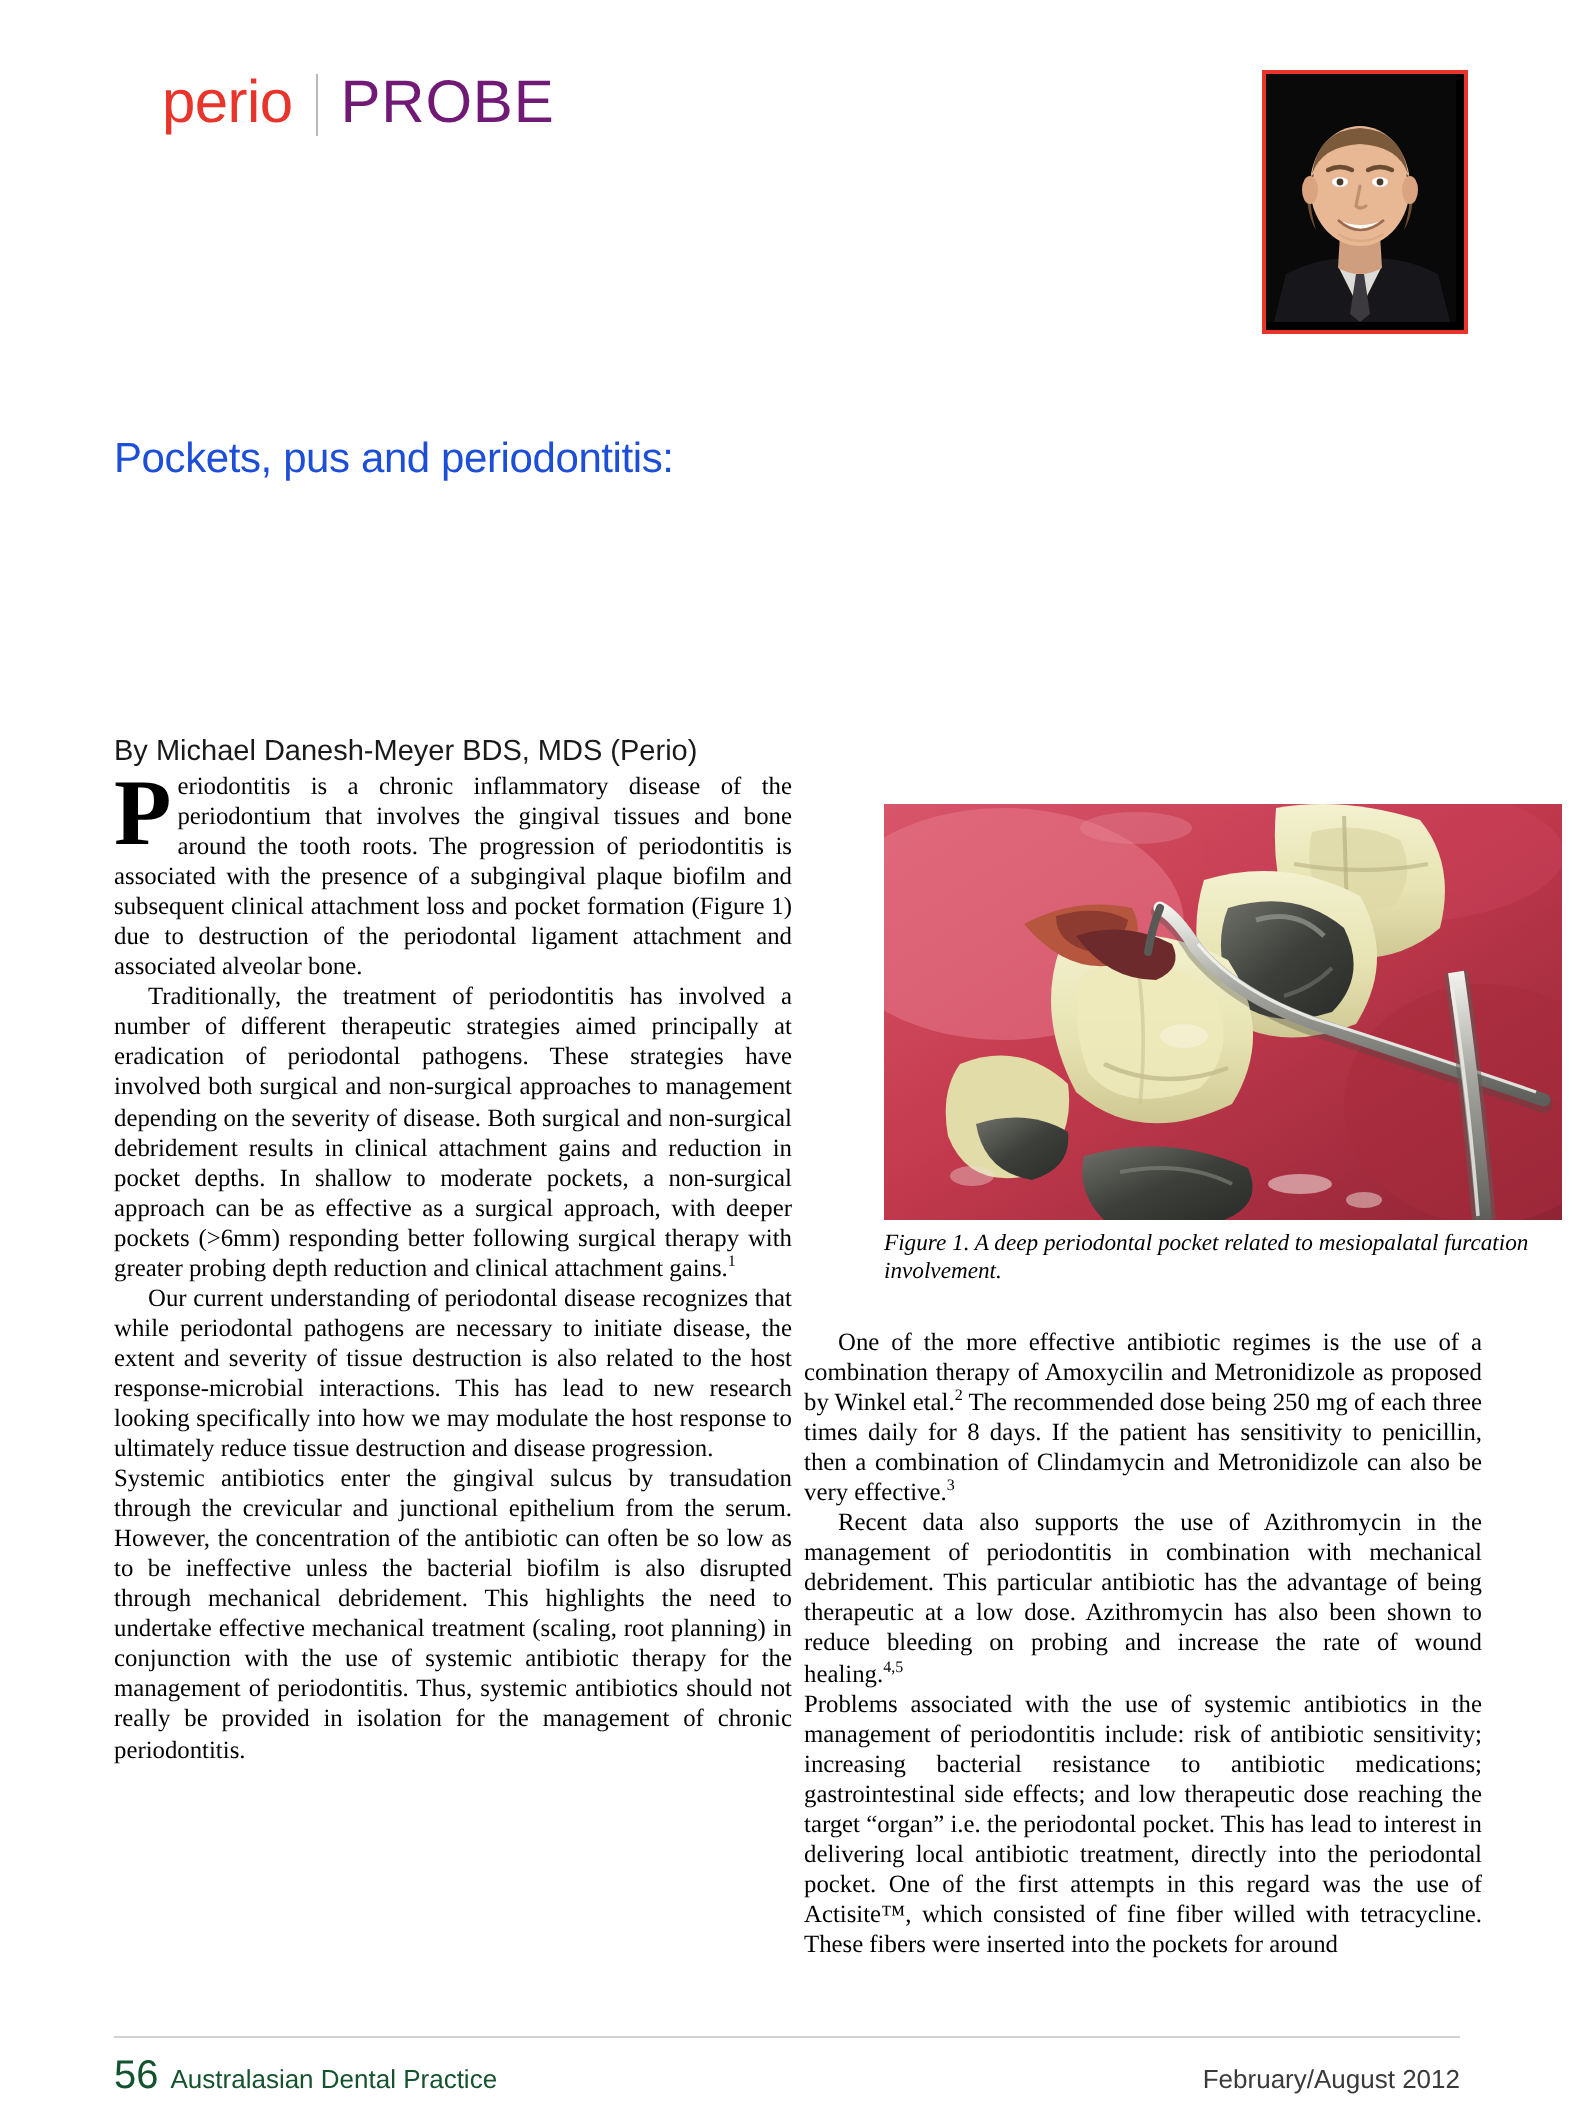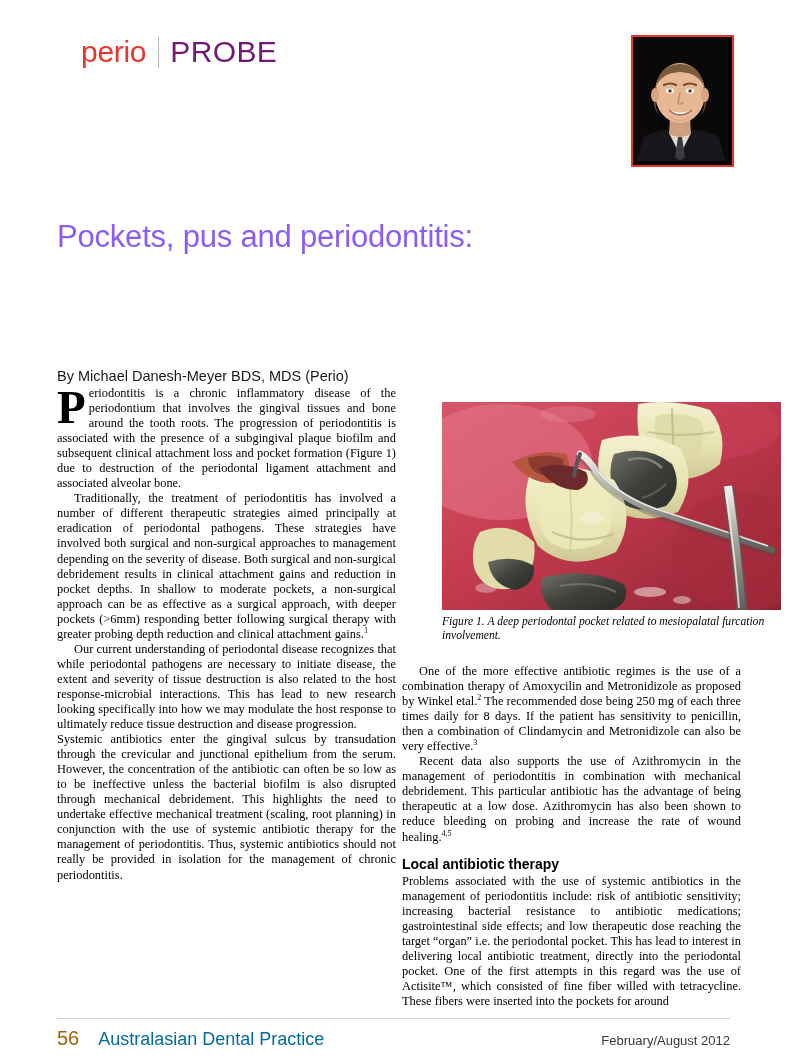--- a/index.html
+++ b/index.html
@@ -60,24 +60,24 @@
   }
   #author-portrait svg { display: block; }
 
   
   #article-title {
     position: absolute;
     left: 57px;
     top: 196px;
     width: 640px;
     font-family: "Liberation Sans", sans-serif;
-    font-size: 31px;
+    font-size: 21px;
     font-weight: 400;
     line-height: 40px;
-    color: #8b5cf6;
+    color: #1d4ed8;
     letter-spacing: -0.2px;
   }
   #article-byline {
     position: absolute;
     left: 57px;
     top: 320px;
     width: 640px;
     font-family: "Liberation Sans", sans-serif;
     font-size: 14.5px;
     color: #1a1a1a;
@@ -169,27 +169,27 @@
     align-items: baseline;
     justify-content: space-between;
     font-family: "Liberation Sans", sans-serif;
   }
   #footer-left {
     display: flex;
     align-items: baseline;
   }
   #footer-pagenum {
     font-size: 20px;
-    color: #a16207;
-    margin-right: 19px;
+    color: #14532d;
+    margin-right: 6px;
     line-height: 1;
   }
   #footer-pubname {
-    font-size: 18px;
-    color: #0369a1;
+    font-size: 13px;
+    color: #14532d;
     line-height: 1;
   }
   #footer-date {
     font-size: 13px;
     color: #3a3a3a;
     line-height: 1;
   }
 </style>
 </head>
 <body>
@@ -332,21 +332,20 @@
   </svg>
   <figcaption id="figure-caption">Figure 1. A deep periodontal pocket related to mesiopalatal furcation involvement.</figcaption>
 </figure>
 
 <div class="column" id="col-right" style="top: 664px;">
 
   <p><span>One of the more effective antibiotic regimes is the use of a combination therapy of Amoxycilin and Metronidizole as proposed by Winkel etal.</span><sup>2</sup><span> The recommended dose being 250 mg of each three times daily for 8 days. If the patient has sensitivity to penicillin, then a combination of Clindamycin and Metronidizole can also be very effective.</span><sup>3</sup></p>
 
   <p><span>Recent data also supports the use of Azithromycin in the management of periodontitis in combination with mechanical debridement. This particular antibiotic has the advantage of being therapeutic at a low dose. Azithromycin has also been shown to reduce bleeding on probing and increase the rate of wound healing.</span><sup>4,5</sup></p>
 
-  <h2 class="section-heading">Local antibiotic therapy</h2>
 
   <p class="noindent">Problems associated with the use of systemic antibiotics in the management of periodontitis include: risk of antibiotic sensitivity; increasing bacterial resistance to antibiotic medications; gastrointestinal side effects; and low therapeutic dose reaching the target “organ” i.e. the periodontal pocket. This has lead to interest in delivering local antibiotic treatment, directly into the periodontal pocket. One of the first attempts in this regard was the use of Actisite™, which consisted of fine fiber willed with tetracycline. These fibers were inserted into the pockets for around</p>
 </div>
 
 <div id="footer">
   <div id="footer-left">
     <span id="footer-pagenum">56</span>
     <span id="footer-pubname">Australasian Dental Practice</span>
   </div>
   <div id="footer-date">February/August 2012</div>

